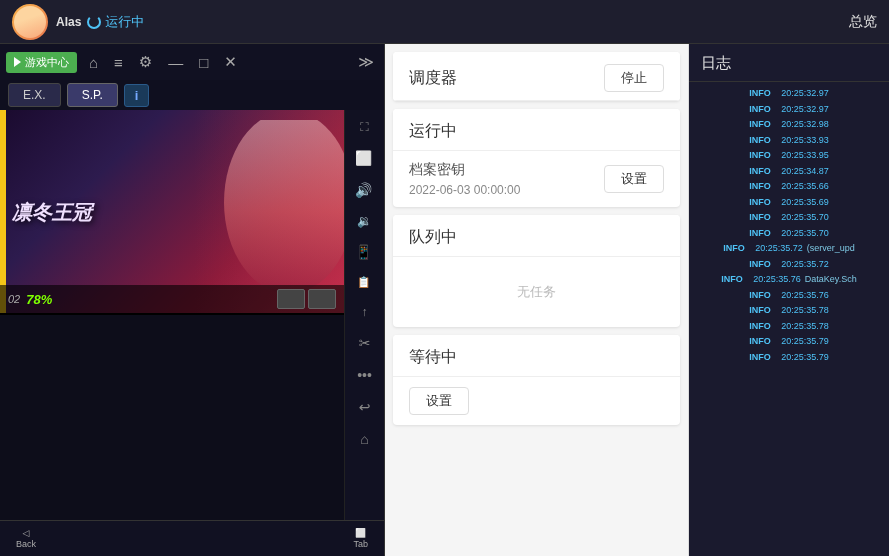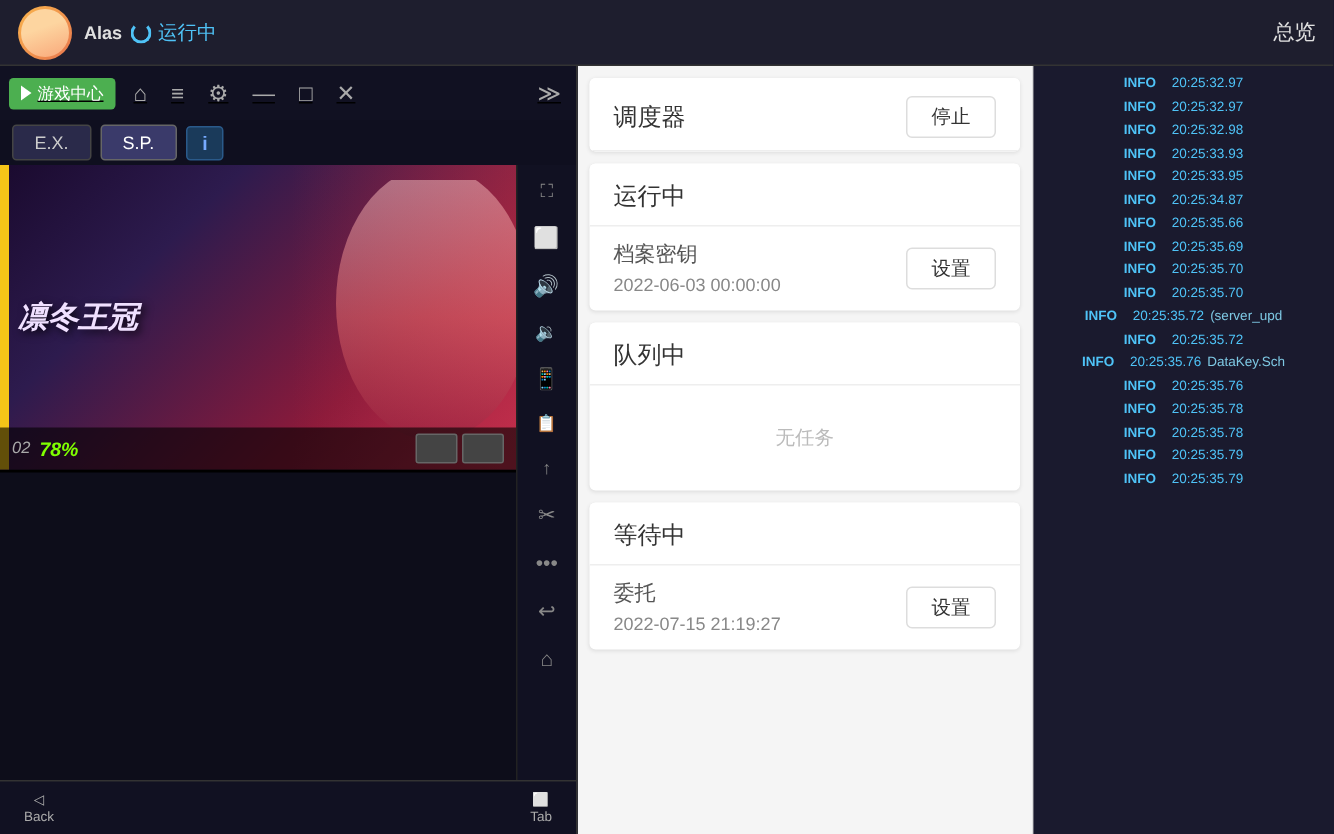--- a/index.html
+++ b/index.html
@@ -92,21 +92,20 @@
 
     
     .emu-toolbar {
       height: 36px;
       background: #111122;
       display: flex;
       align-items: center;
       padding: 0 6px;
       gap: 8px;
       flex-shrink: 0;
-      text-decoration: underline;
     }
     .emu-game-center {
       background: #4caf50;
       color: white;
       font-size: 11px;
       padding: 3px 8px;
       border-radius: 3px;
       display: flex;
       align-items: center;
       gap: 4px;
@@ -591,32 +590,31 @@
           <div class="empty-text">无任务</div>
         </div>
       </div>
 
       <div class="section-card">
         <div class="section-header">
           <span class="section-title">等待中</span>
         </div>
         <div class="section-body">
           <div class="section-row">
-            <div>
-              <div class="section-label">委托</div>
-              <div class="section-value">2022-07-15 21:19:27</div>
-            </div>
             <button class="btn-set">设置</button>
           </div>
         </div>
       </div>
 
     </div>
 
     <div class="log-panel">
+      <div class="log-header">
+        <span class="log-title">日志</span>
+      </div>
       <div class="log-content" id="log-entries">
       <div class="log-row">
             <span class="log-level">INFO</span>
             <span class="log-time">20:25:32.97</span>
           </div>
           <div class="log-row">
             <span class="log-level">INFO</span>
             <span class="log-time">20:25:32.97</span>
           </div>
           <div class="log-row">

